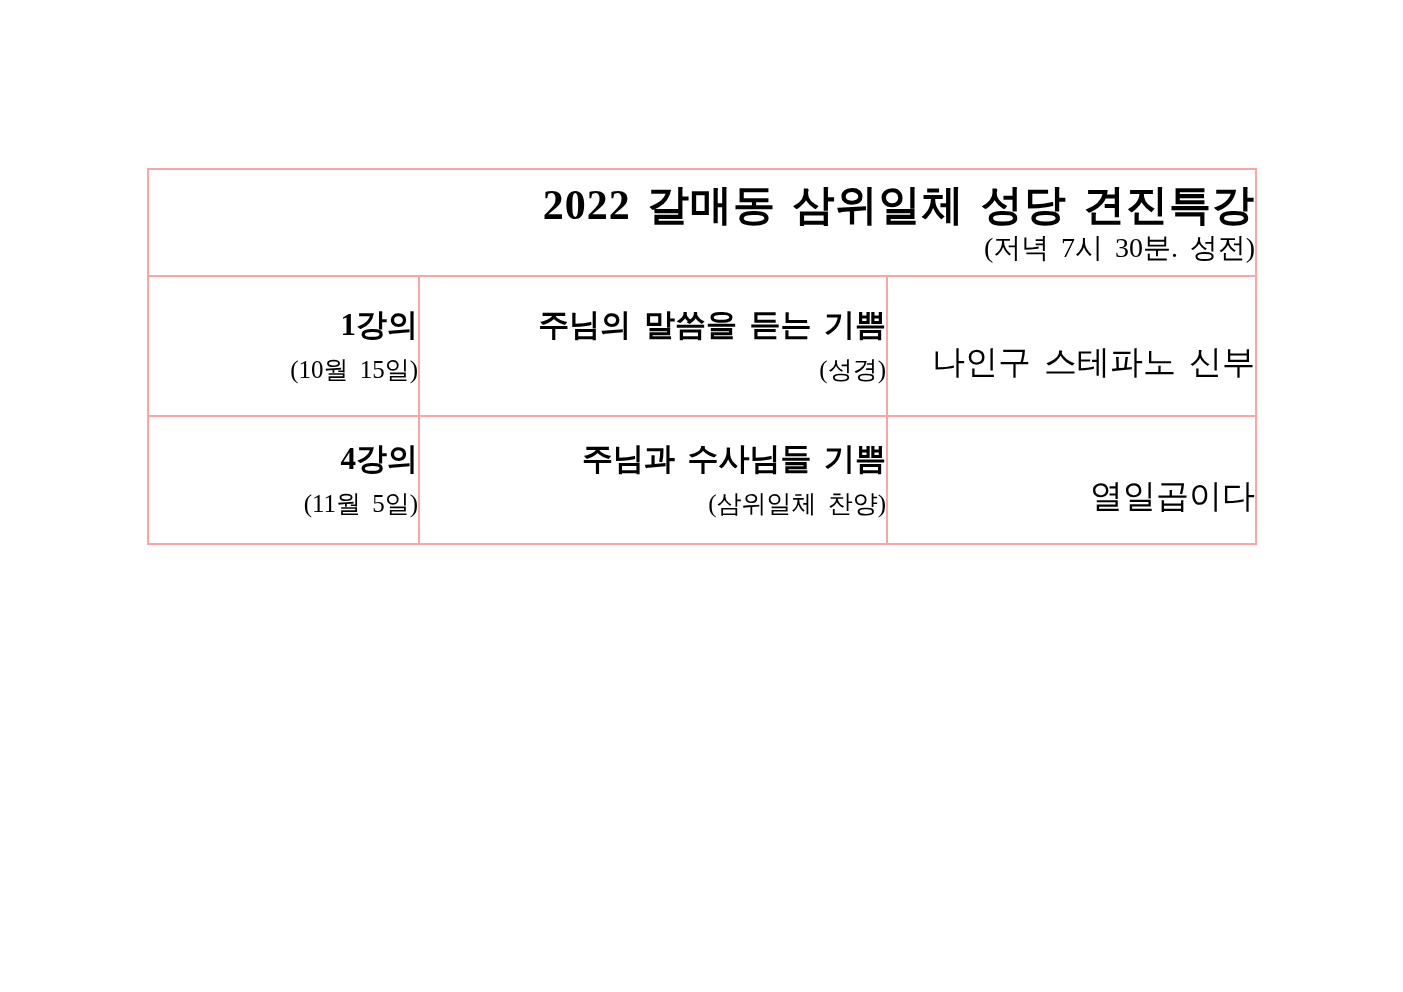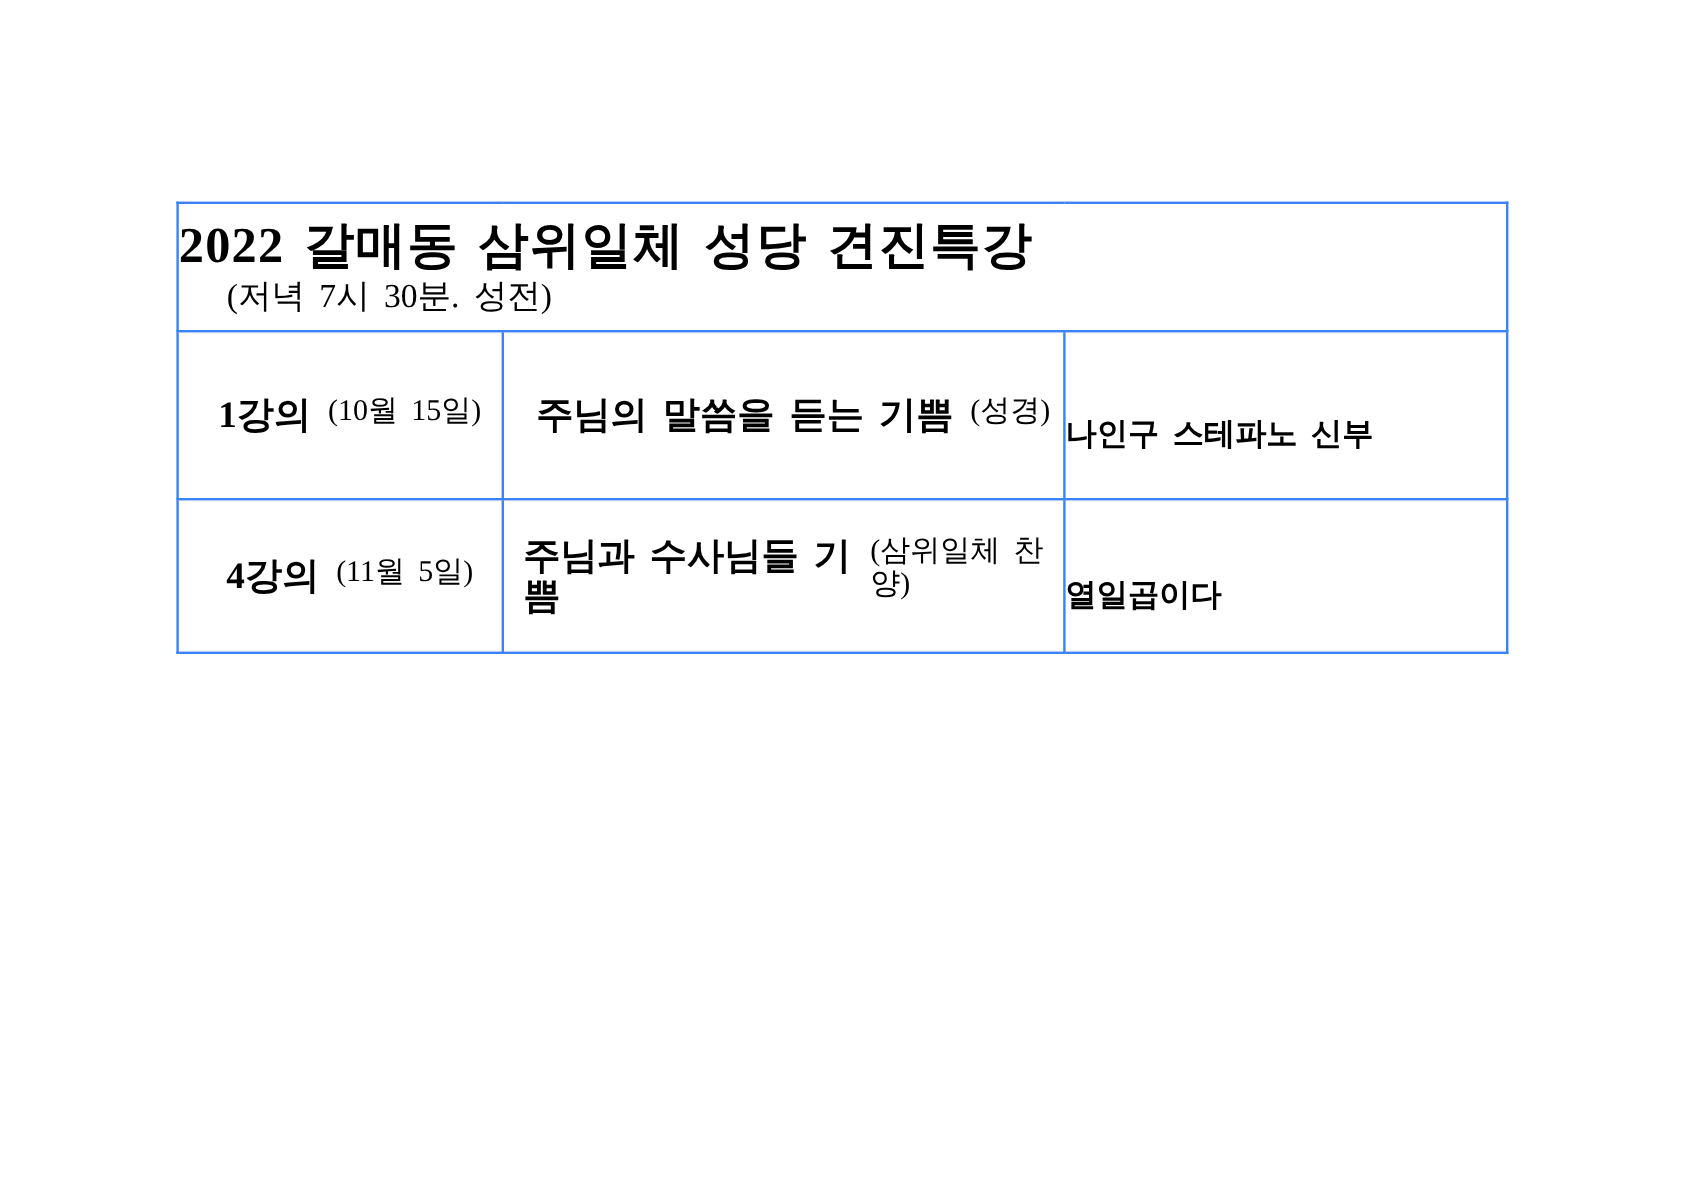--- a/index.html
+++ b/index.html
@@ -17,22 +17,22 @@
   }
   table.schedule {
     position: absolute;
     left: 147px;
     top: 168px;
     width: 1108px;
     border-collapse: collapse;
     table-layout: fixed;
   }
   table.schedule td {
-    border: 2px solid #3b82f6;
-    text-align: left;
+    border: 2px solid #fca5a5;
+    text-align: right;
     vertical-align: middle;
     background: #ffffff;
     word-spacing: 0.3em;
   }
   .col-session { width: 271px; }
   .col-topic   { width: 468px; }
   .col-speaker { width: 369px; }
 
   td.header-cell { height: 107px; padding: 6px 0 8px 0; }
   .doc-title {
@@ -46,38 +46,38 @@
     font-weight: normal;
     line-height: 1.15;
     margin-left: 40px;
   }
 
   td.body-cell { height: 140px; }
   td.last-row  { height: 128px; }
 
   .two-line {
     display: flex;
-    flex-direction: row;
+    flex-direction: column;
     justify-content: center;
     gap: 14px;
     padding-left: 16px;
   }
   .session-label, .topic-title {
     font-size: 31px;
     font-weight: bold;
     line-height: 1.1;
   }
   .session-date, .topic-note {
     font-size: 25px;
     font-weight: normal;
     line-height: 1.1;
   }
   .speaker-name {
-    font-size: 26px;
-    font-weight: bold;
+    font-size: 33px;
+    font-weight: normal;
     line-height: 1.1;
     margin-top: 32px;
   }
 </style>
 </head>
 <body>
 
 <div class="page">
   <table class="schedule">
     <colgroup>

